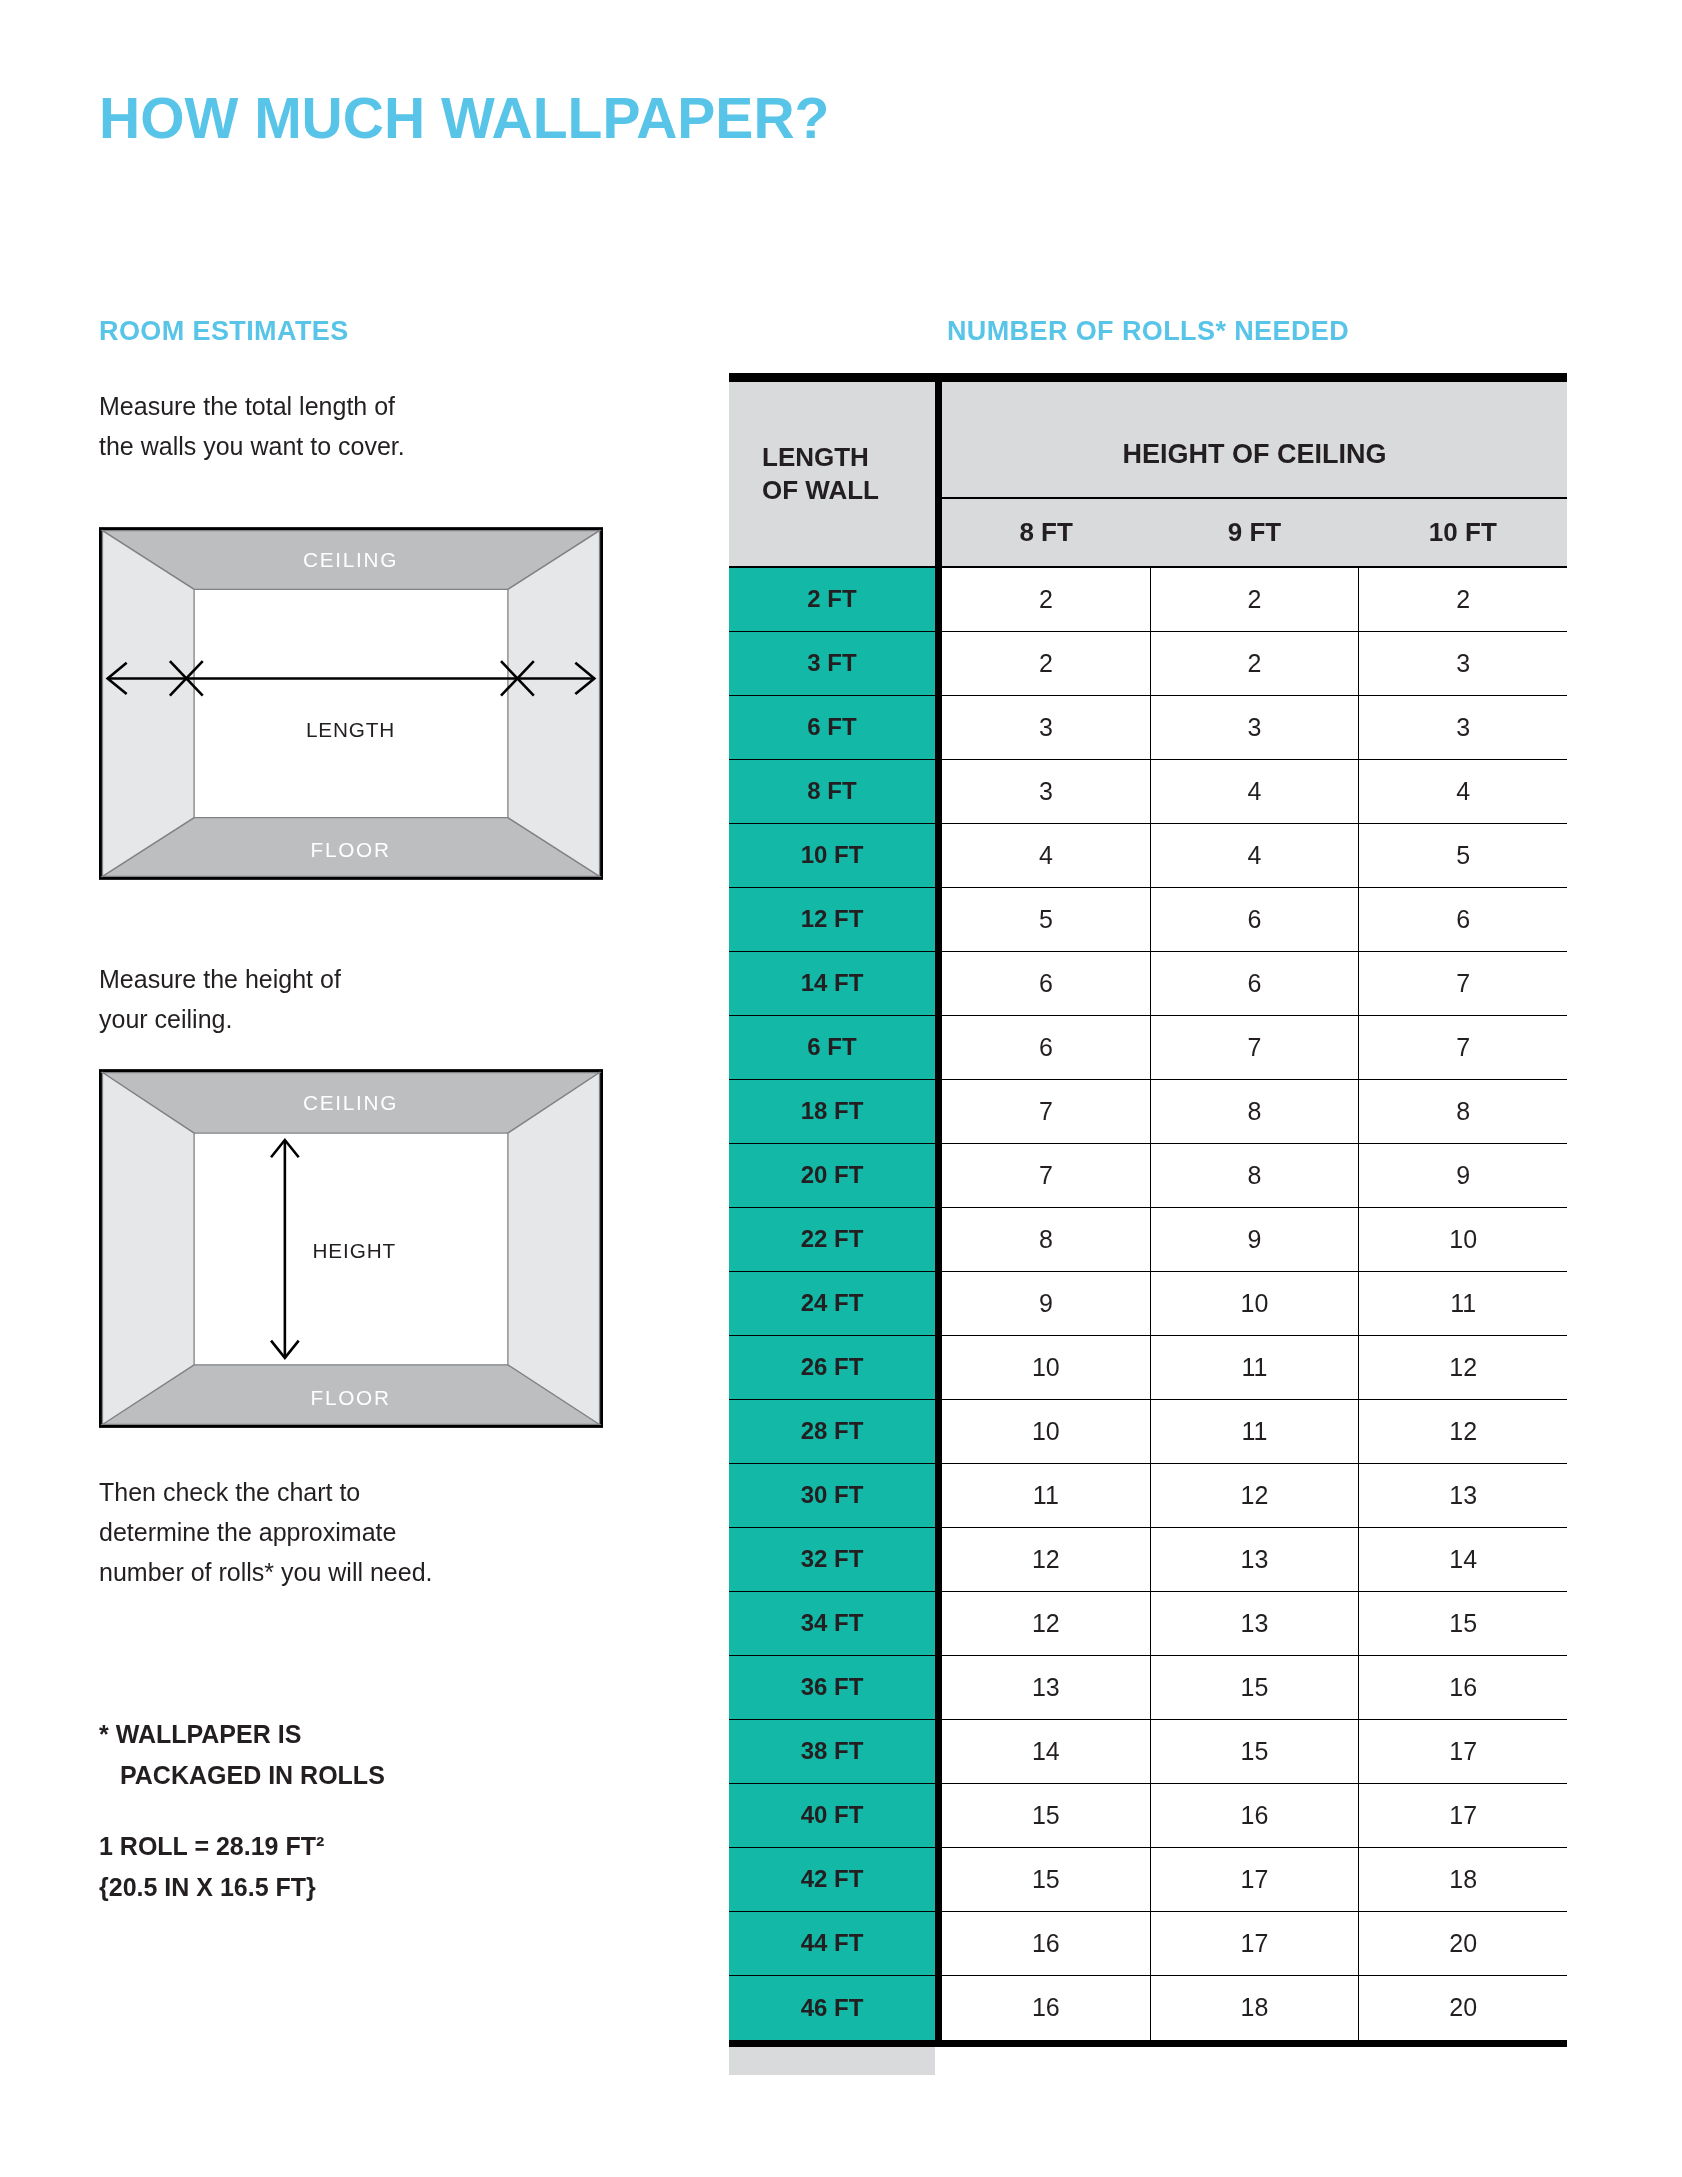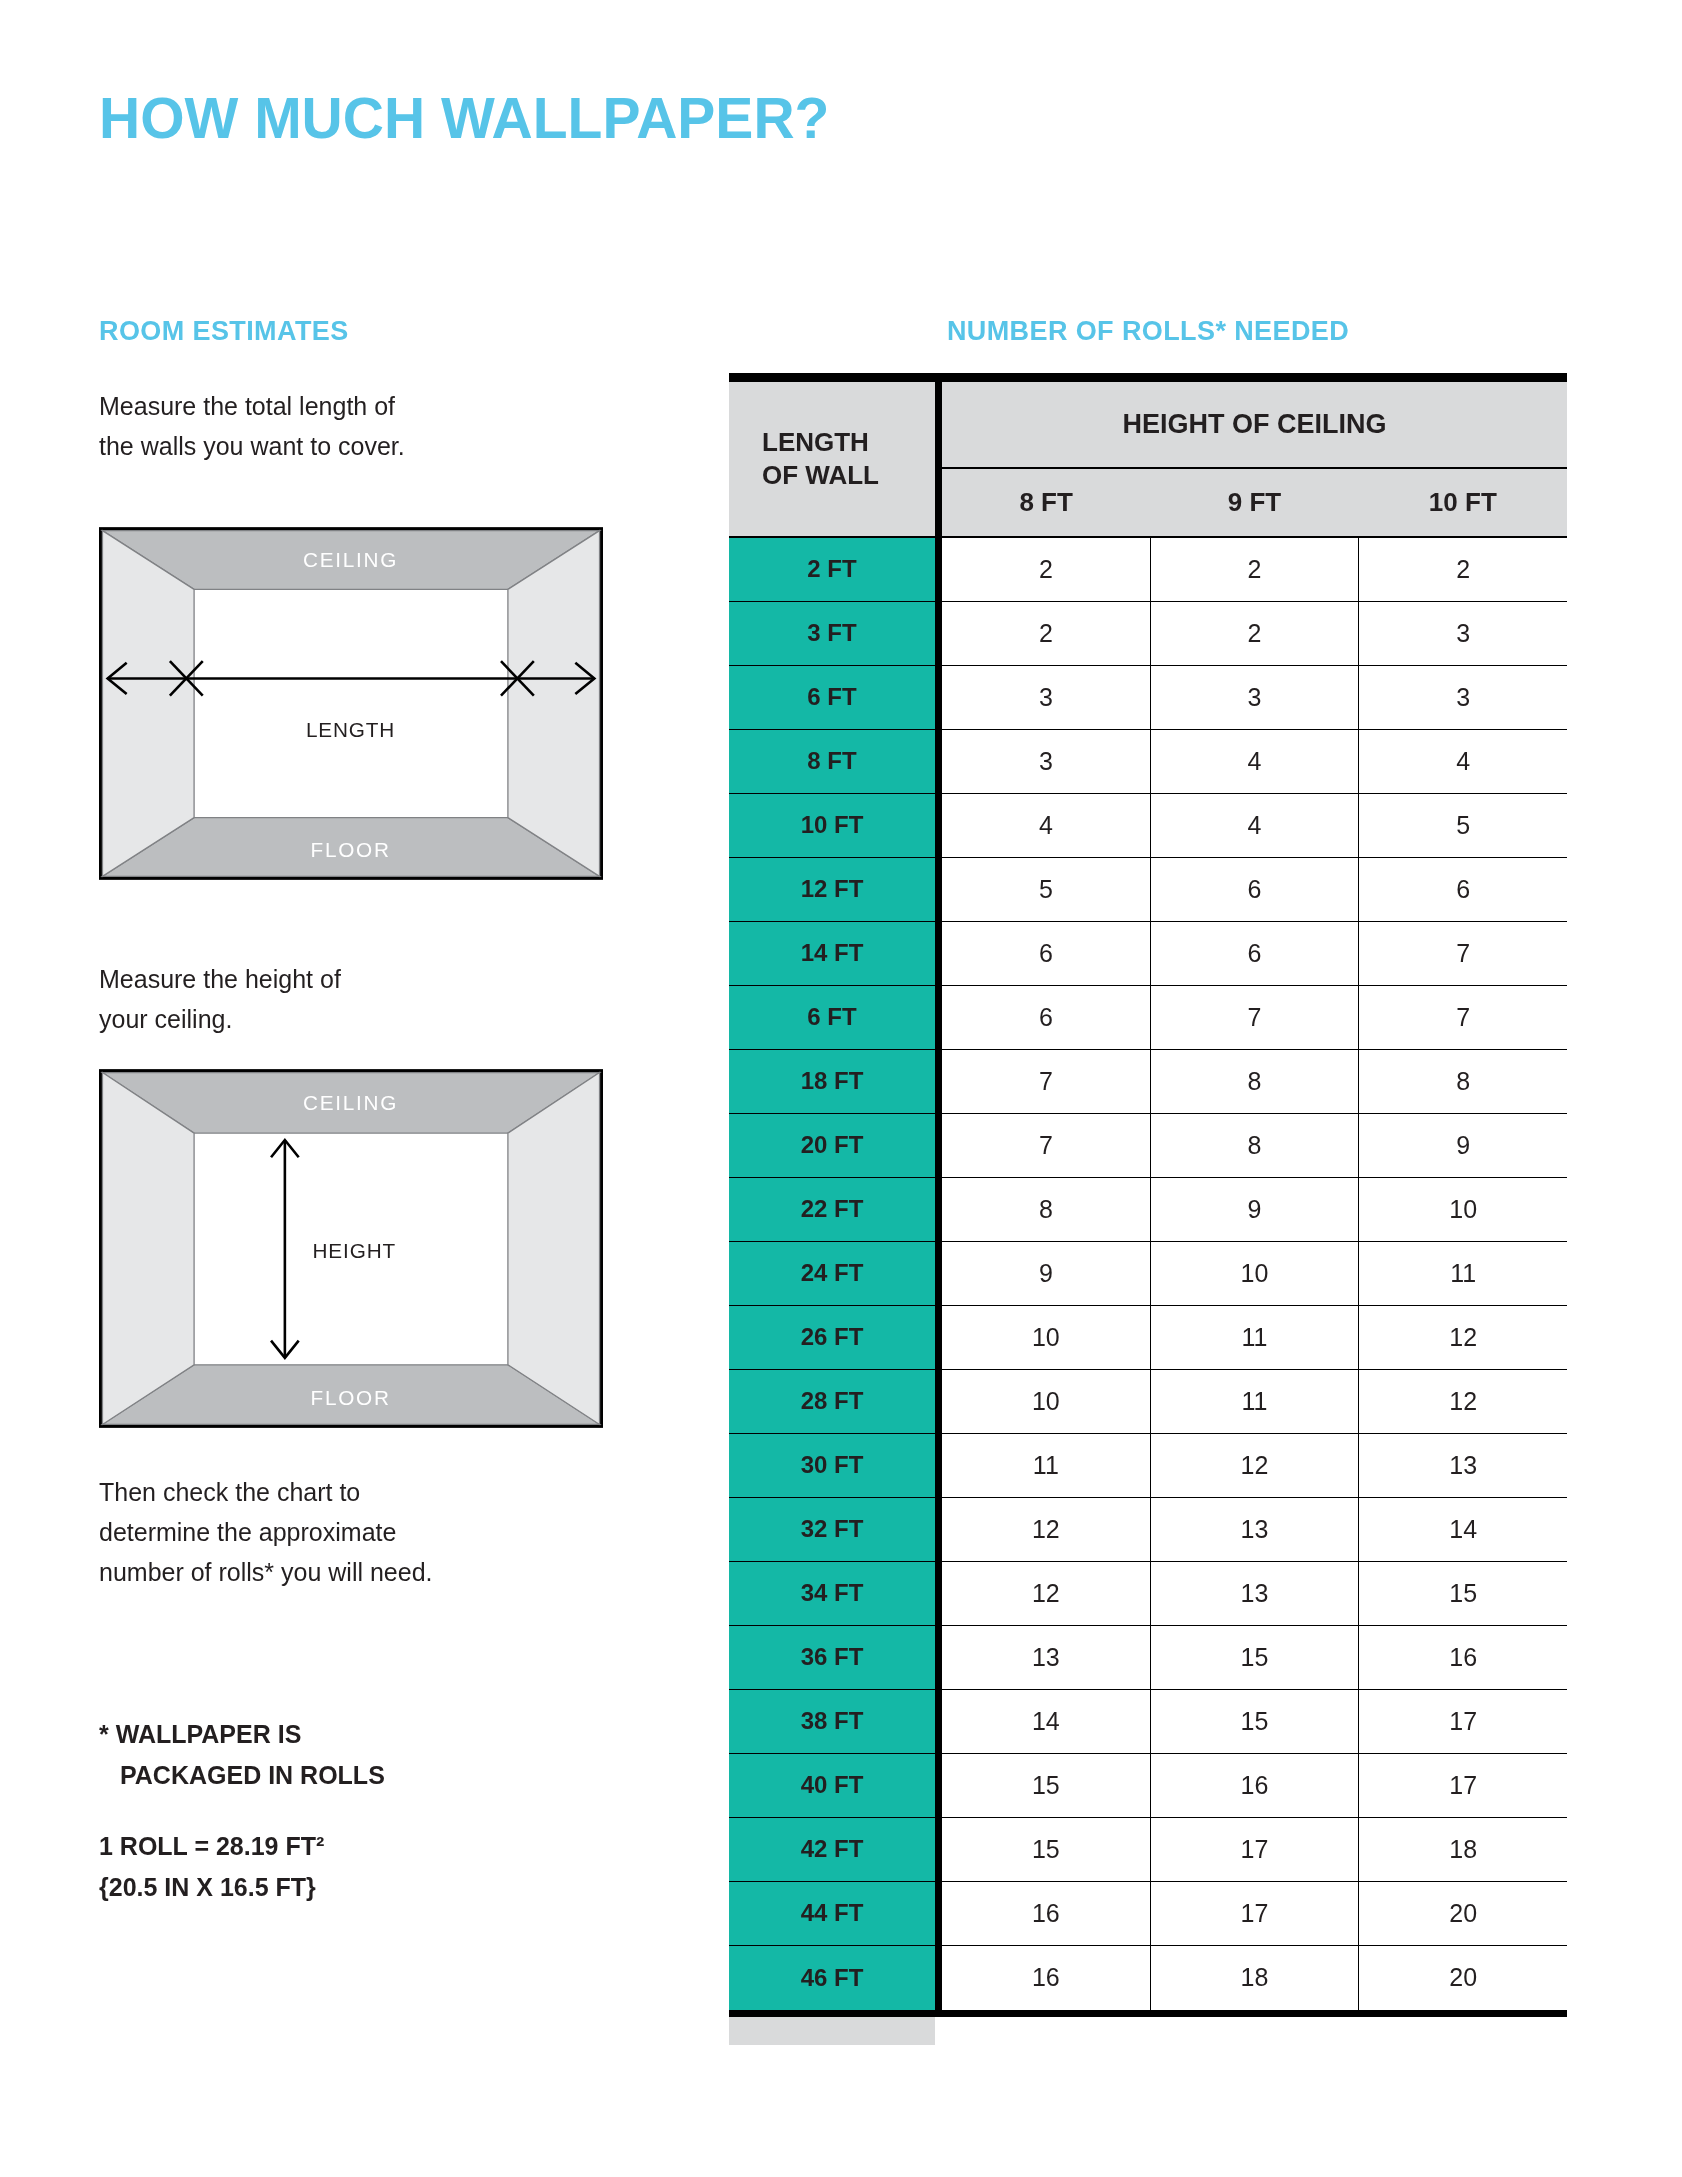--- a/index.html
+++ b/index.html
@@ -26,21 +26,21 @@
   #diagram1 { top:527px; height:353px; }
   #diagram2 { top:1069px; height:359px; }
   .diagram svg { display:block; width:100%; height:100%; }
   svg text { font-family:"Liberation Sans","DejaVu Sans",sans-serif; }
 
   .wtable { position:absolute; left:729px; top:373px; width:838px; }
   .topbar { height:8.6px; background:#000000; }
   .thead { display:flex; border-bottom:2.6px solid #000000; }
   .hlabel { width:206px; background:#D9DADB; display:flex; align-items:center; padding-left:33px; font-weight:bold; font-size:26px; line-height:1.25; white-space:pre-line; }
   .hdata { flex:1; border-left:7px solid #000000; background:#D9DADB; }
-  .hgroup { height:87px; border-bottom:2.6px solid #000000; display:flex; align-items:center; justify-content:center; font-weight:bold; font-size:27px; }
+  .hgroup { height:87px; border-bottom:2.6px solid #000000; display:flex; align-items:center; justify-content:center; font-weight:bold; font-size:27px;margin-top:30px; }
   .hcols { display:flex; height:67px; }
   .hcol { flex:1; display:flex; align-items:center; justify-content:center; font-weight:bold; font-size:26px; }
 
   .trow { display:flex; height:64px; border-bottom:1.7px solid #000000; }
   .tbody .trow:last-child { border-bottom:0; }
   .rlabel { width:206px; background:#14b8a6; display:flex; align-items:center; justify-content:center; font-weight:bold; font-size:24px; }
   .rvals { flex:1; display:flex; border-left:7px solid #000000; }
   .rval { flex:1; display:flex; align-items:center; justify-content:center; font-size:25px; }
   .rval + .rval { border-left:1.7px solid #000000; }
 

